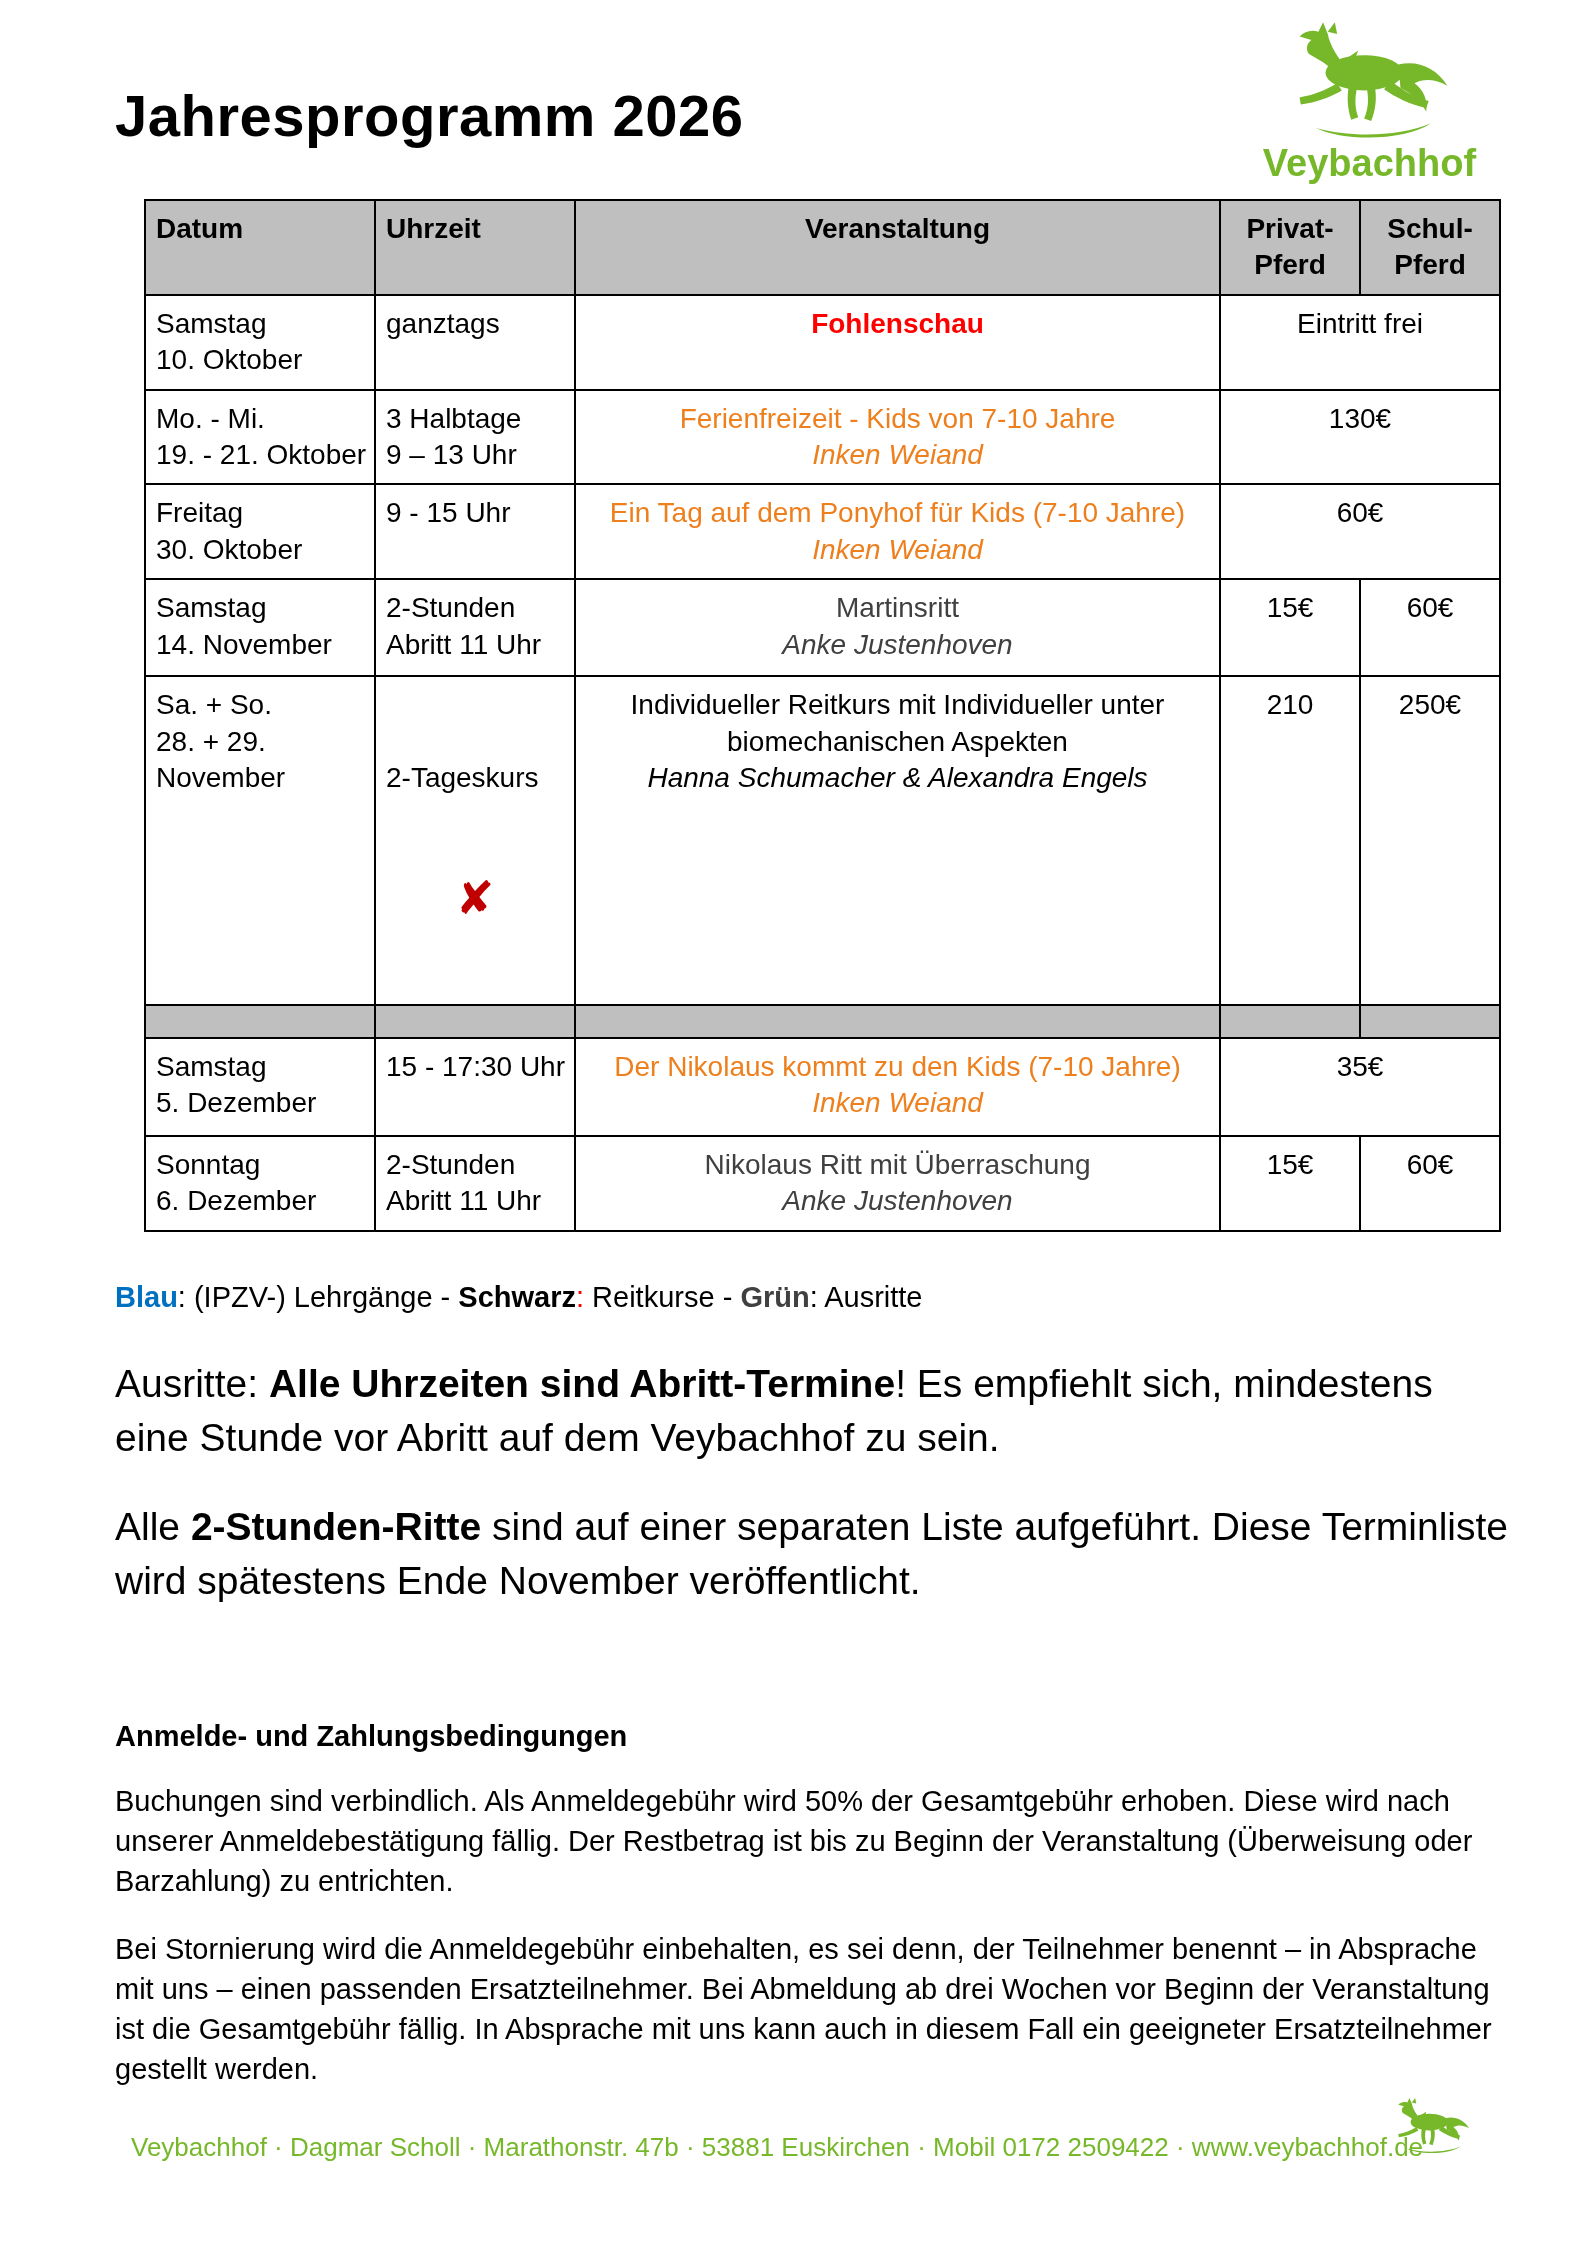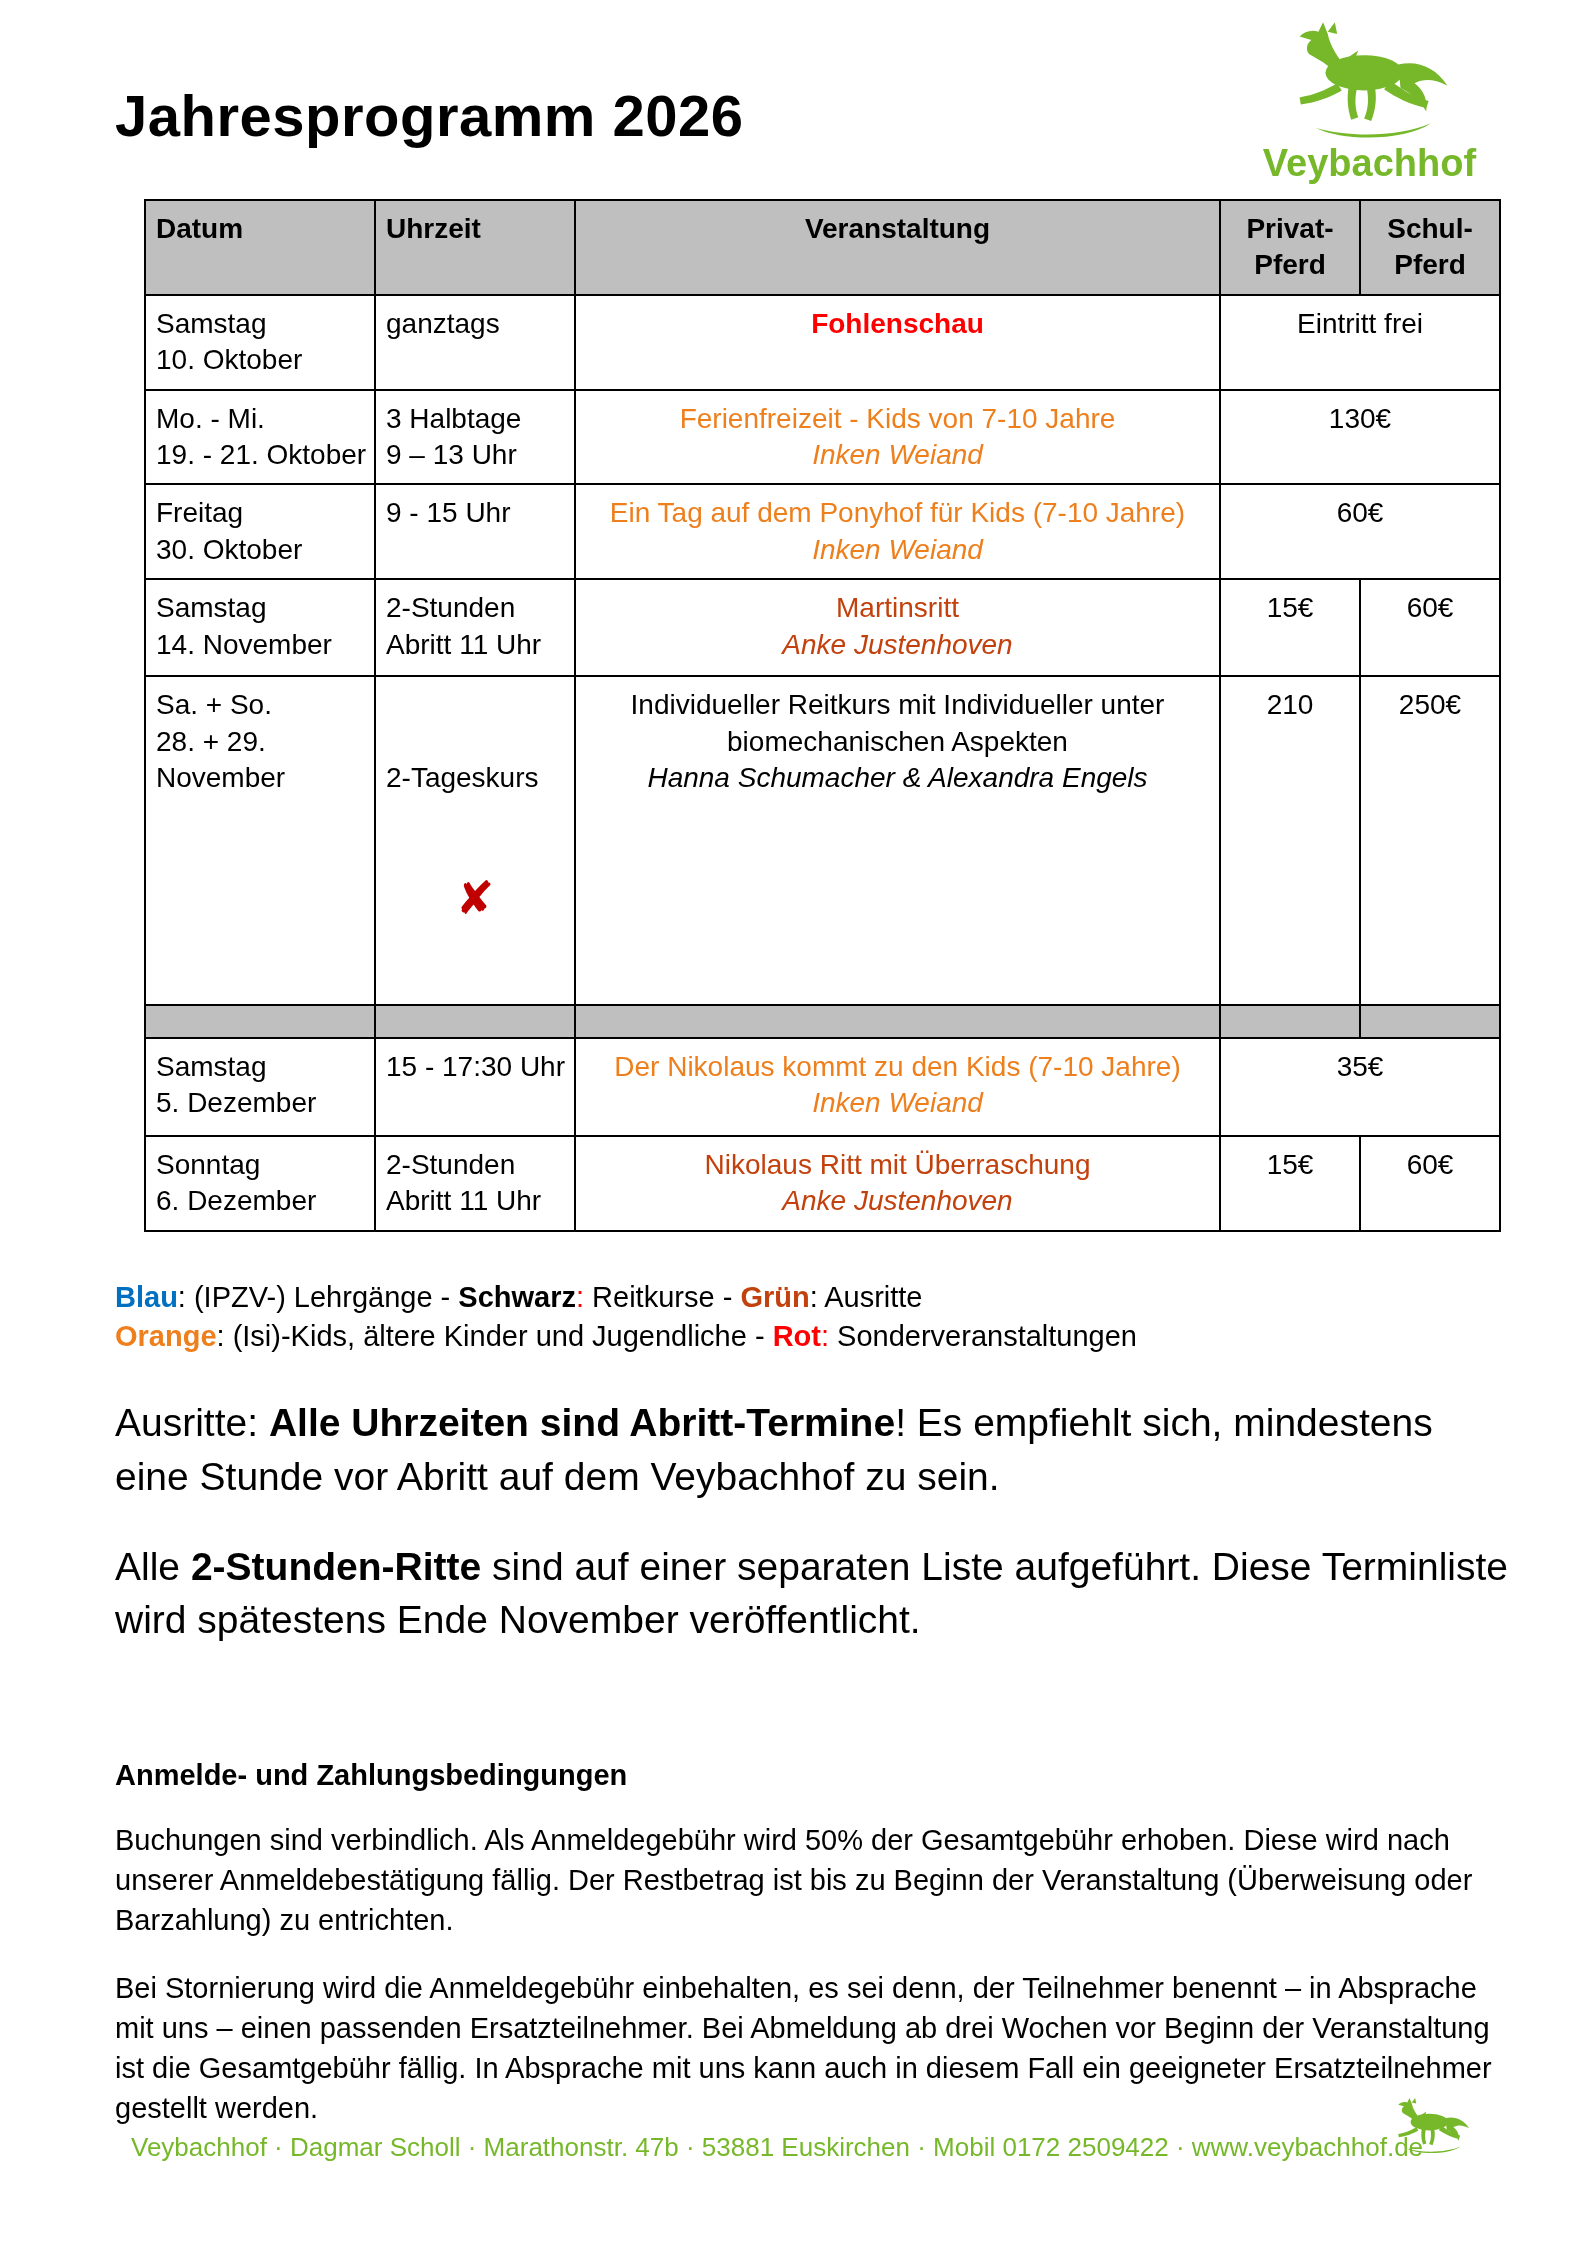--- a/index.html
+++ b/index.html
@@ -22,21 +22,21 @@
   }
   thead th { background:#BFBFBF; font-weight:bold; text-align:left; white-space:pre-line; }
   thead th.center { text-align:center; }
   td.date, td.time { white-space:pre; }
   td.event, td.price { text-align:center; }
   .event-title { white-space:pre-line; }
   .event-sub { font-style:italic; }
   .bold { font-weight:bold; }
   .c-red { color:#FF0000; }
   .c-orange { color:#EE7F1D; }
-  .c-green { color:#c2410c; }
+  .c-green { color:#404040; }
   .c-blue { color:#0070C0; }
   .c-black { color:#000000; }
   tr.r-head { height:73px; }
   tr.r0 { height:67px; }
   tr.r1 { height:85px; }
   tr.r2 { height:76px; }
   tr.r3 { height:97px; }
   tr.r4 { height:117px; }
   tr.spacer td { background:#BFBFBF; height:33px; padding:0; }
   tr.r5 { height:98px; }
@@ -188,21 +188,20 @@
             <div class="event-sub c-green">Anke Justenhoven</div>
           </td>
           <td class="price">15€</td>
           <td class="price">60€</td>
         </tr>
       </tbody>
     </table>
 
     <div class="legend">
       <div><span class="c-blue bold">Blau</span><span>: (IPZV-) Lehrgänge - </span><span class="bold">Schwarz</span><span class="c-red">:</span><span> Reitkurse - </span><span class="c-green bold">Grün</span><span>: Ausritte</span></div>
-      <div><span class="c-orange bold">Orange</span><span>: (Isi)-Kids, ältere Kinder und Jugendliche - </span><span class="c-red bold">Rot</span><span class="c-red">:</span><span> Sonderveranstaltungen</span></div>
     </div>
 
     <p class="note"><span>Ausritte: </span><span class="bold">Alle Uhrzeiten sind Abritt-Termine</span><span>! Es empfiehlt sich, mindestens eine Stunde vor Abritt auf dem Veybachhof zu sein.</span></p>
 
     <p class="note"><span>Alle </span><span class="bold">2-Stunden-Ritte</span><span> sind auf einer separaten Liste aufgeführt. Diese Terminliste wird spätestens Ende November veröffentlicht.</span></p>
 
     <h2 class="terms-heading">Anmelde- und Zahlungsbedingungen</h2>
 
     <p class="terms-p">Buchungen sind verbindlich. Als Anmeldegebühr wird 50% der Gesamtgebühr erhoben. Diese wird nach unserer Anmeldebestätigung fällig. Der Restbetrag ist bis zu Beginn der Veranstaltung (Überweisung oder Barzahlung) zu entrichten.</p>
     <p class="terms-p">Bei Stornierung wird die Anmeldegebühr einbehalten, es sei denn, der Teilnehmer benennt – in Absprache mit uns – einen passenden Ersatzteilnehmer. Bei Abmeldung ab drei Wochen vor Beginn der Veranstaltung ist die Gesamtgebühr fällig. In Absprache mit uns kann auch in diesem Fall ein geeigneter Ersatzteilnehmer gestellt werden.</p>

